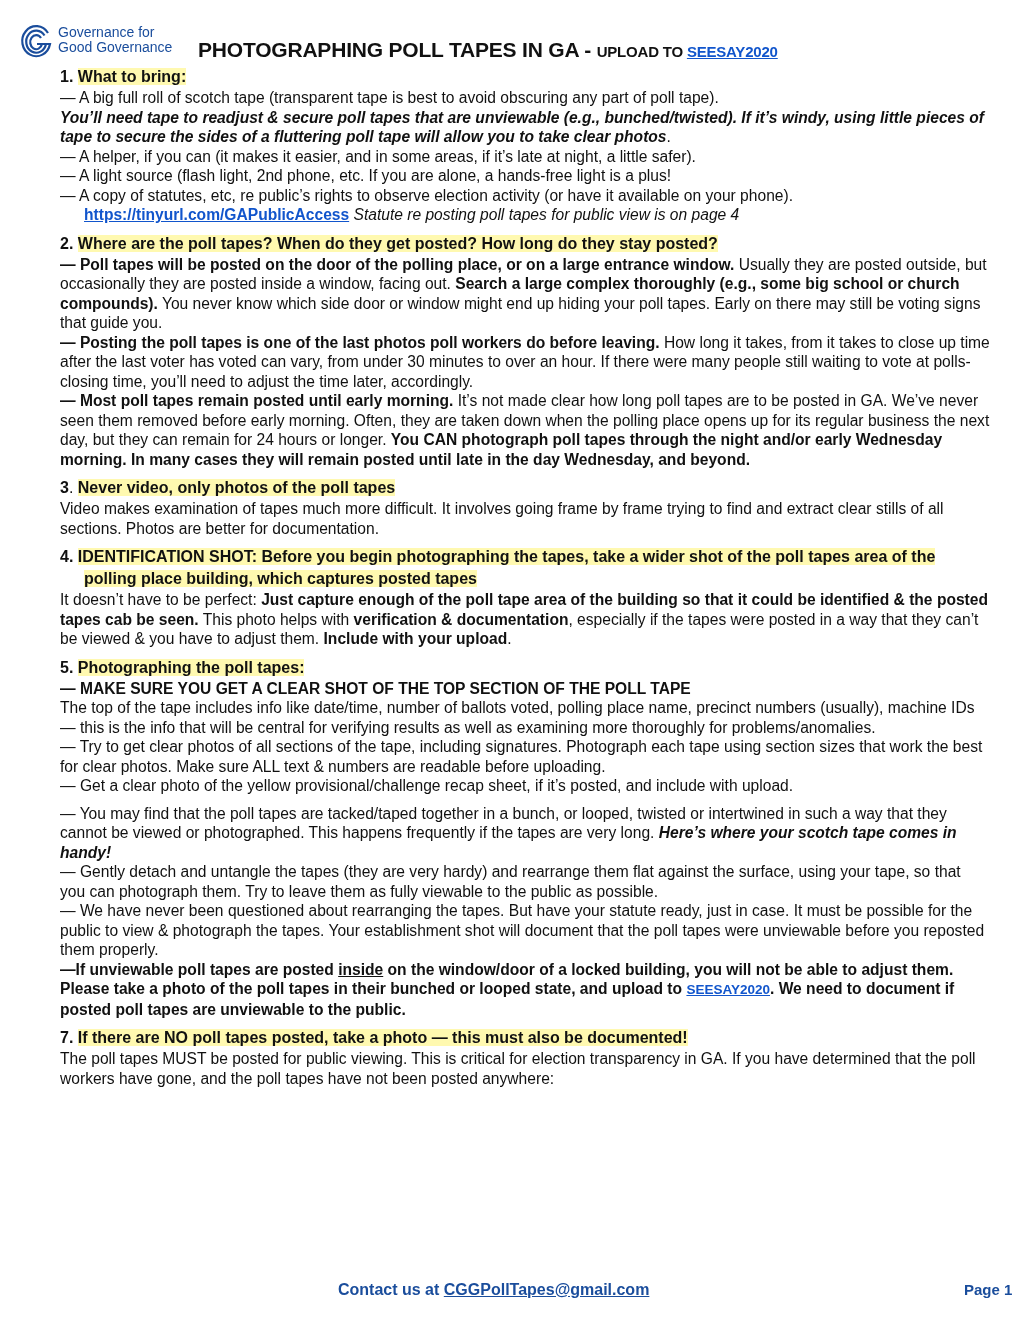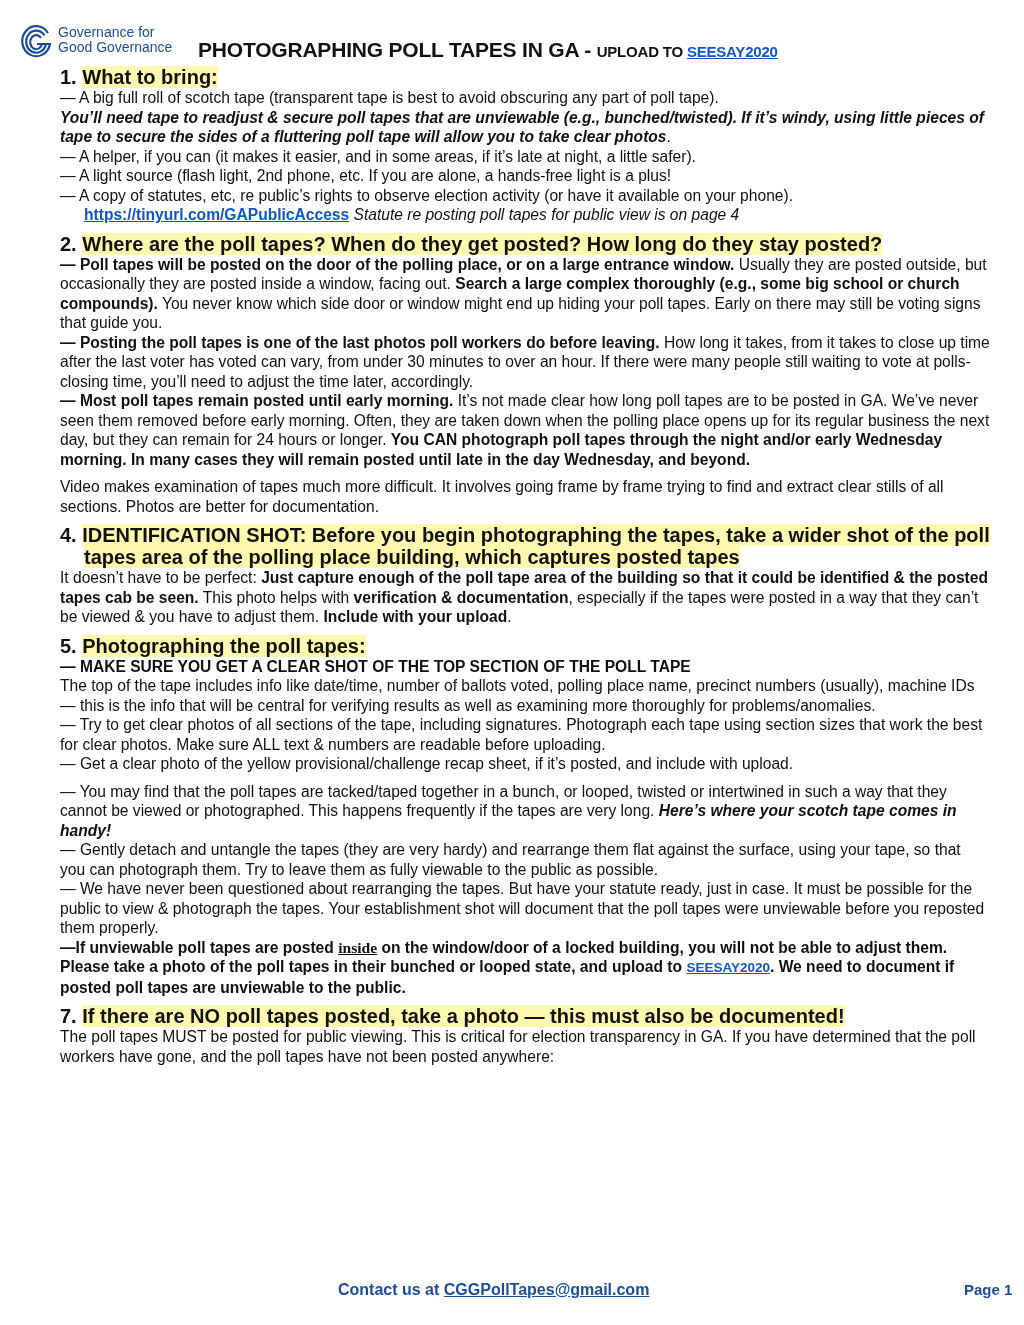--- a/index.html
+++ b/index.html
@@ -9,28 +9,28 @@
 
   .header { position: absolute; left: 20px; top: 24px; height: 40px; width: 1000px; }
   .logo { position: absolute; left: 0; top: 0; width: 34px; height: 36px; }
   .org { position: absolute; left: 38px; top: 1px; font-size: 14px; line-height: 15px; color: #1a4d9c; }
   .title { position: absolute; left: 178px; top: 14px; font-size: 21px; font-weight: bold; letter-spacing: -0.2px; white-space: nowrap; }
   .title .small { font-size: 15px; text-align: right; }
   a, .link { color: #1155cc; text-decoration: underline; }
 
   .content { position: absolute; left: 60px; top: 66px; width: 930px; font-size: 15.6px; line-height: 19.5px; }
   .sec { margin-bottom: 8px; }
-  .h { font-size: 20px; font-weight: bold; line-height: 22px; margin: 0; }
+  .h { font-size: 16px; font-weight: bold; line-height: 22px; margin: 0; }
   .h .hl { background: #fff9b0; }
   .h.two { padding-left: 24px; text-indent: -24px; }
   .p { margin: 0; }
   .b { font-weight: bold; }
   .i { font-style: italic; }
   .bi { font-weight: bold; font-style: italic; }
-  .u { text-decoration: underline; font-family: Liberation Serif, serif; }
+  .u { text-decoration: underline; }
   .ind { padding-left: 24px; }
   .link.b { font-size: 13.5px; }
 
   .footer { position: absolute; left: 0; top: 1281px; width: 1024px; font-size: 16px; font-weight: bold; color: #1a4d9c; }
   .footer .contact { position: absolute; left: 338px; }
   .footer .contact a { color: #1a4d9c; }
   .footer .pg { position: absolute; left: 916px; font-size: 15px; margin-left: 48px; }
 </style>
 </head>
 <body>
@@ -69,20 +69,21 @@
     </div>
 
     <div class="sec">
       <p class="h"><span>2. </span><span class="hl">Where are the poll tapes? When do they get posted? How long do they stay posted?</span></p>
       <p class="p"><span class="b">— Poll  tapes will be posted on the door of the polling place, or on a large entrance window.</span><span> Usually they are posted outside, but occasionally they are posted inside a window, facing out. </span><span class="b">Search a large complex thoroughly (e.g., some big school or church compounds).</span><span> You never know which side door or window might end up hiding your poll tapes. Early on there may still be voting signs that guide you.</span></p>
       <p class="p"><span class="b">— Posting the poll tapes is one of the last photos poll workers do before leaving.</span><span> How long it takes, from it takes to close up time after the last voter has voted can vary, from under 30 minutes to over an hour. If there were many people still waiting to vote at polls-closing time, you’ll need to adjust the time later, accordingly.</span></p>
       <p class="p"><span class="b">— Most poll tapes remain posted until early morning.</span><span> It’s not made clear how long poll tapes are to be posted in GA. We’ve never seen them removed before early morning. Often, they are taken down when the polling place opens up for its regular business the next day, but they can remain for 24 hours or longer. </span><span class="b">You CAN photograph poll tapes through the night and/or early Wednesday morning. In many cases they will remain posted until late in the day Wednesday, and beyond.</span></p>
     </div>
 
     <div class="sec">
+      <p class="h"><span>3</span><span style="font-weight:normal">. </span><span class="hl">Never video, only photos of the poll tapes</span></p>
       <p class="p">Video makes examination of tapes much more difficult. It involves going frame by frame trying to find and extract clear stills of all sections. Photos are better for documentation.</p>
     </div>
 
     <div class="sec">
       <p class="h two"><span>4. </span><span class="hl">IDENTIFICATION SHOT: Before you begin photographing the tapes, take a wider shot of the poll tapes area of the polling place building, which captures posted tapes</span></p>
       <p class="p"><span>It doesn’t have to be perfect: </span><span class="b">Just capture enough of the poll tape area of the building so that it could be identified &amp; the posted tapes cab be seen.</span><span> This photo helps with </span><span class="b">verification &amp; documentation</span><span>, especially if the tapes were posted in a way that they can’t be viewed &amp; you have to adjust them. </span><span class="b">Include with your upload</span><span>.</span></p>
     </div>
 
     <div class="sec">
       <p class="h"><span>5. </span><span class="hl">Photographing the poll tapes:</span></p>

